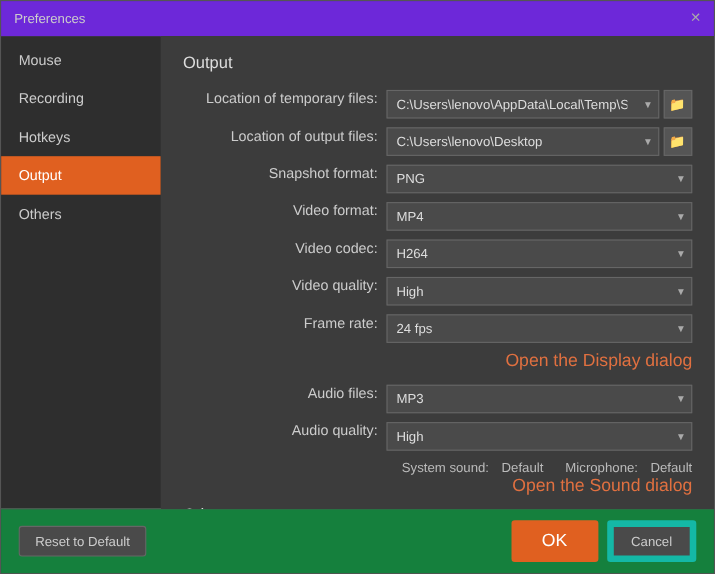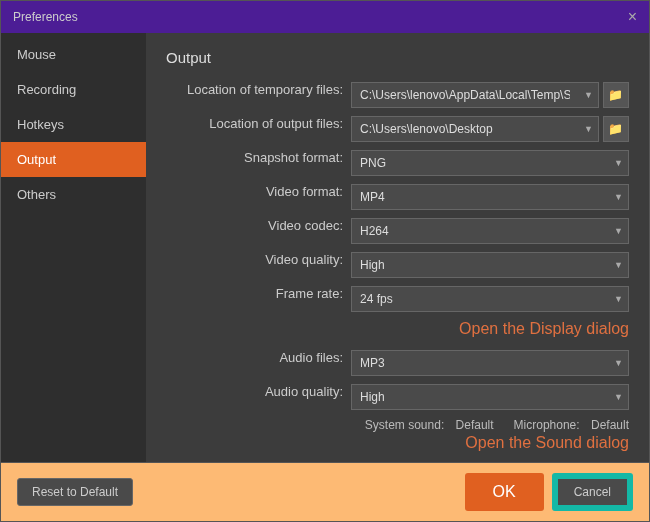--- a/index.html
+++ b/index.html
@@ -16,21 +16,21 @@
     }
     .dialog {
       width: 650px;
       height: 522px;
       background: #3c3c3c;
       display: flex;
       flex-direction: column;
       border: 1px solid #555;
     }
     .title-bar {
-      background: #4c1d95;
+      background: #6d28d9;
       display: flex;
       align-items: center;
       justify-content: space-between;
       padding: 6px 12px;
       height: 32px;
     }
     .title-bar-text {
       color: #ccc;
       font-size: 12px;
     }
@@ -161,21 +161,21 @@
       color: #ddd;
       font-size: 15px;
       margin-bottom: 10px;
       font-weight: normal;
     }
     .footer {
       display: flex;
       align-items: center;
       justify-content: space-between;
       padding: 10px 16px;
-      background: #fdba74;
+      background: #15803d;
       border-top: 1px solid #555;
     }
     .reset-btn {
       background: #4a4a4a;
       border: 1px solid #666;
       color: #ccc;
       padding: 6px 14px;
       cursor: pointer;
       font-size: 12px;
       border-radius: 3px;

